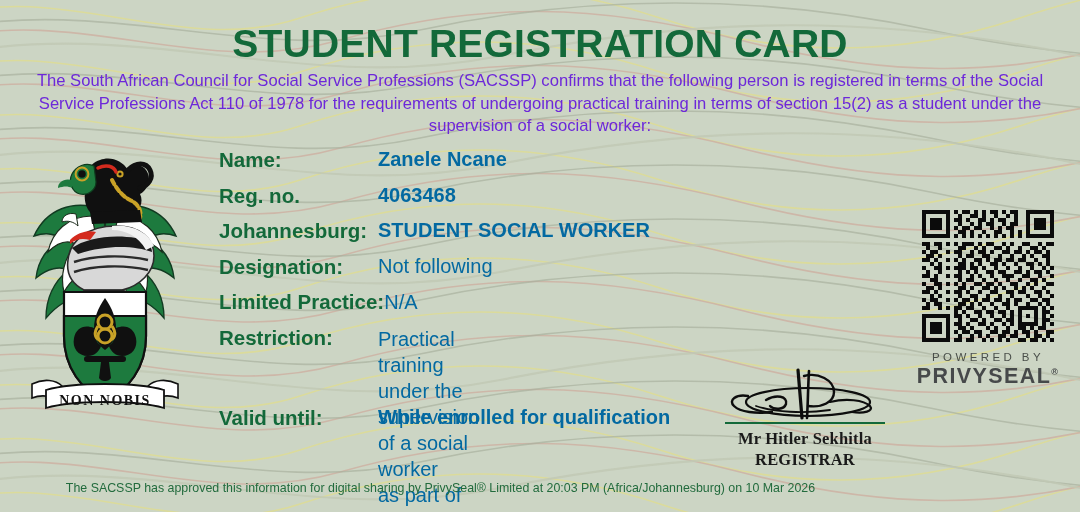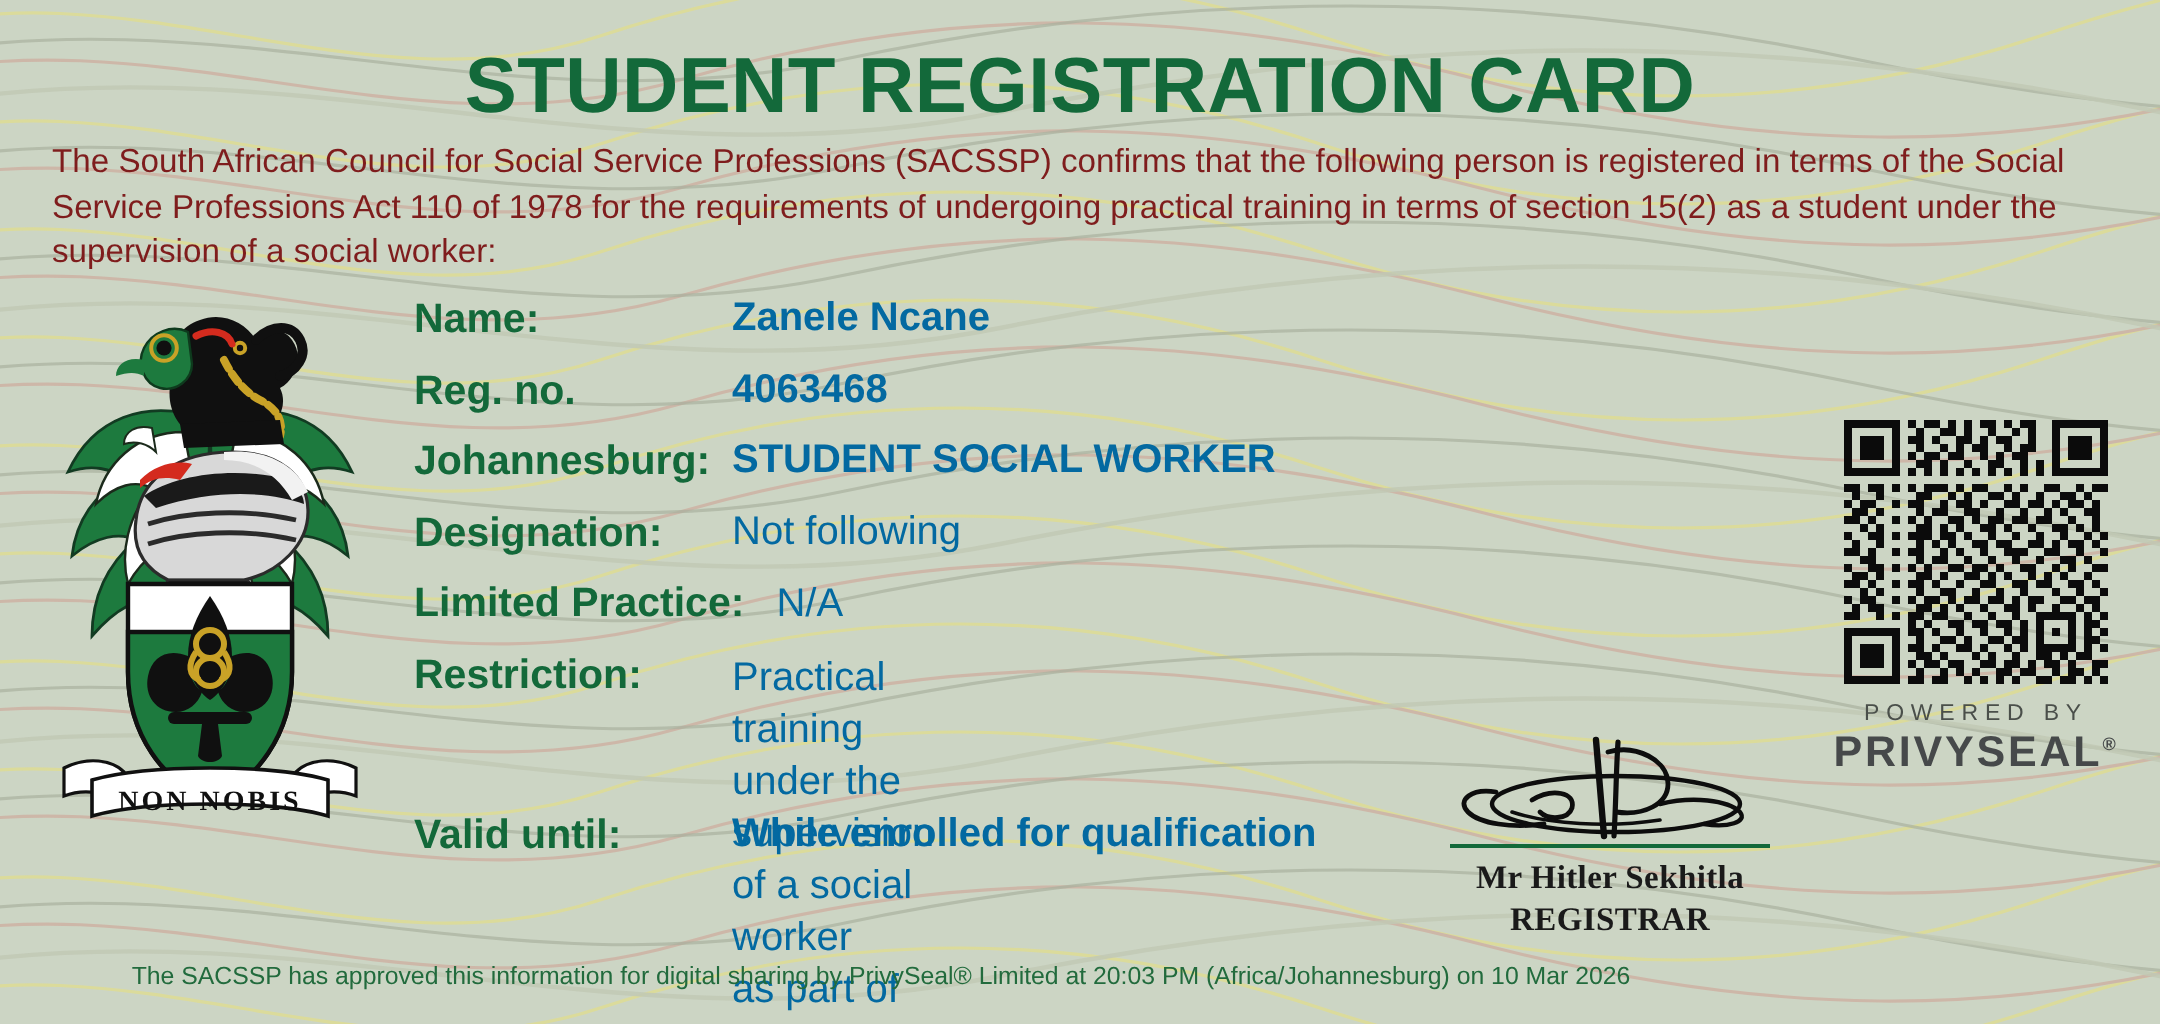--- a/index.html
+++ b/index.html
@@ -41,58 +41,59 @@
     text-align: center;
     font-size: 39px;
     font-weight: bold;
     color: #13693a;
     letter-spacing: 0.2px;
   }
   .intro {
     position: absolute;
     left: 26px; top: 70px;
     width: 1028px;
+    text-align: center;
     font-size: 16.6px;
     line-height: 22.5px;
-    color: #7f1d1d;
+    color: #6d28d9;
   }
 
   
   .emblem {
     position: absolute;
     left: 12px; top: 140px;
     width: 186px;
     height: 278px;
   }
 
   
   .fields {
     position: absolute;
-    left: 0; top: 0;
+    left: 12px; top: 0;
     width: 992px;
     height: 512px;
   }
   .frow { position: absolute; left: 207px; height: 26px; }
   .flabel {
     position: absolute;
     left: 0; top: 0;
     font-size: 20.5px;
     font-weight: bold;
     color: #13693a;
     white-space: nowrap;
   }
   .fvalue {
     position: absolute;
     left: 159px; top: 0;
     font-size: 20px;
     color: #0369a1;
     white-space: nowrap;
   }
   .fvalue.bold { font-weight: bold; }
-  .fvalue.inline { position: static; display: inline; margin-left: 16px; }
+  .fvalue.inline { position: static; display: inline; margin-left: 0; }
   .frow.inline-row { white-space: nowrap; }
   .frow.inline-row .flabel { position: static; display: inline; }
   .fvalue.multiline {
     white-space: pre-line;
     line-height: 26px;
   }
 
   
   .sig-block {
     position: absolute;

